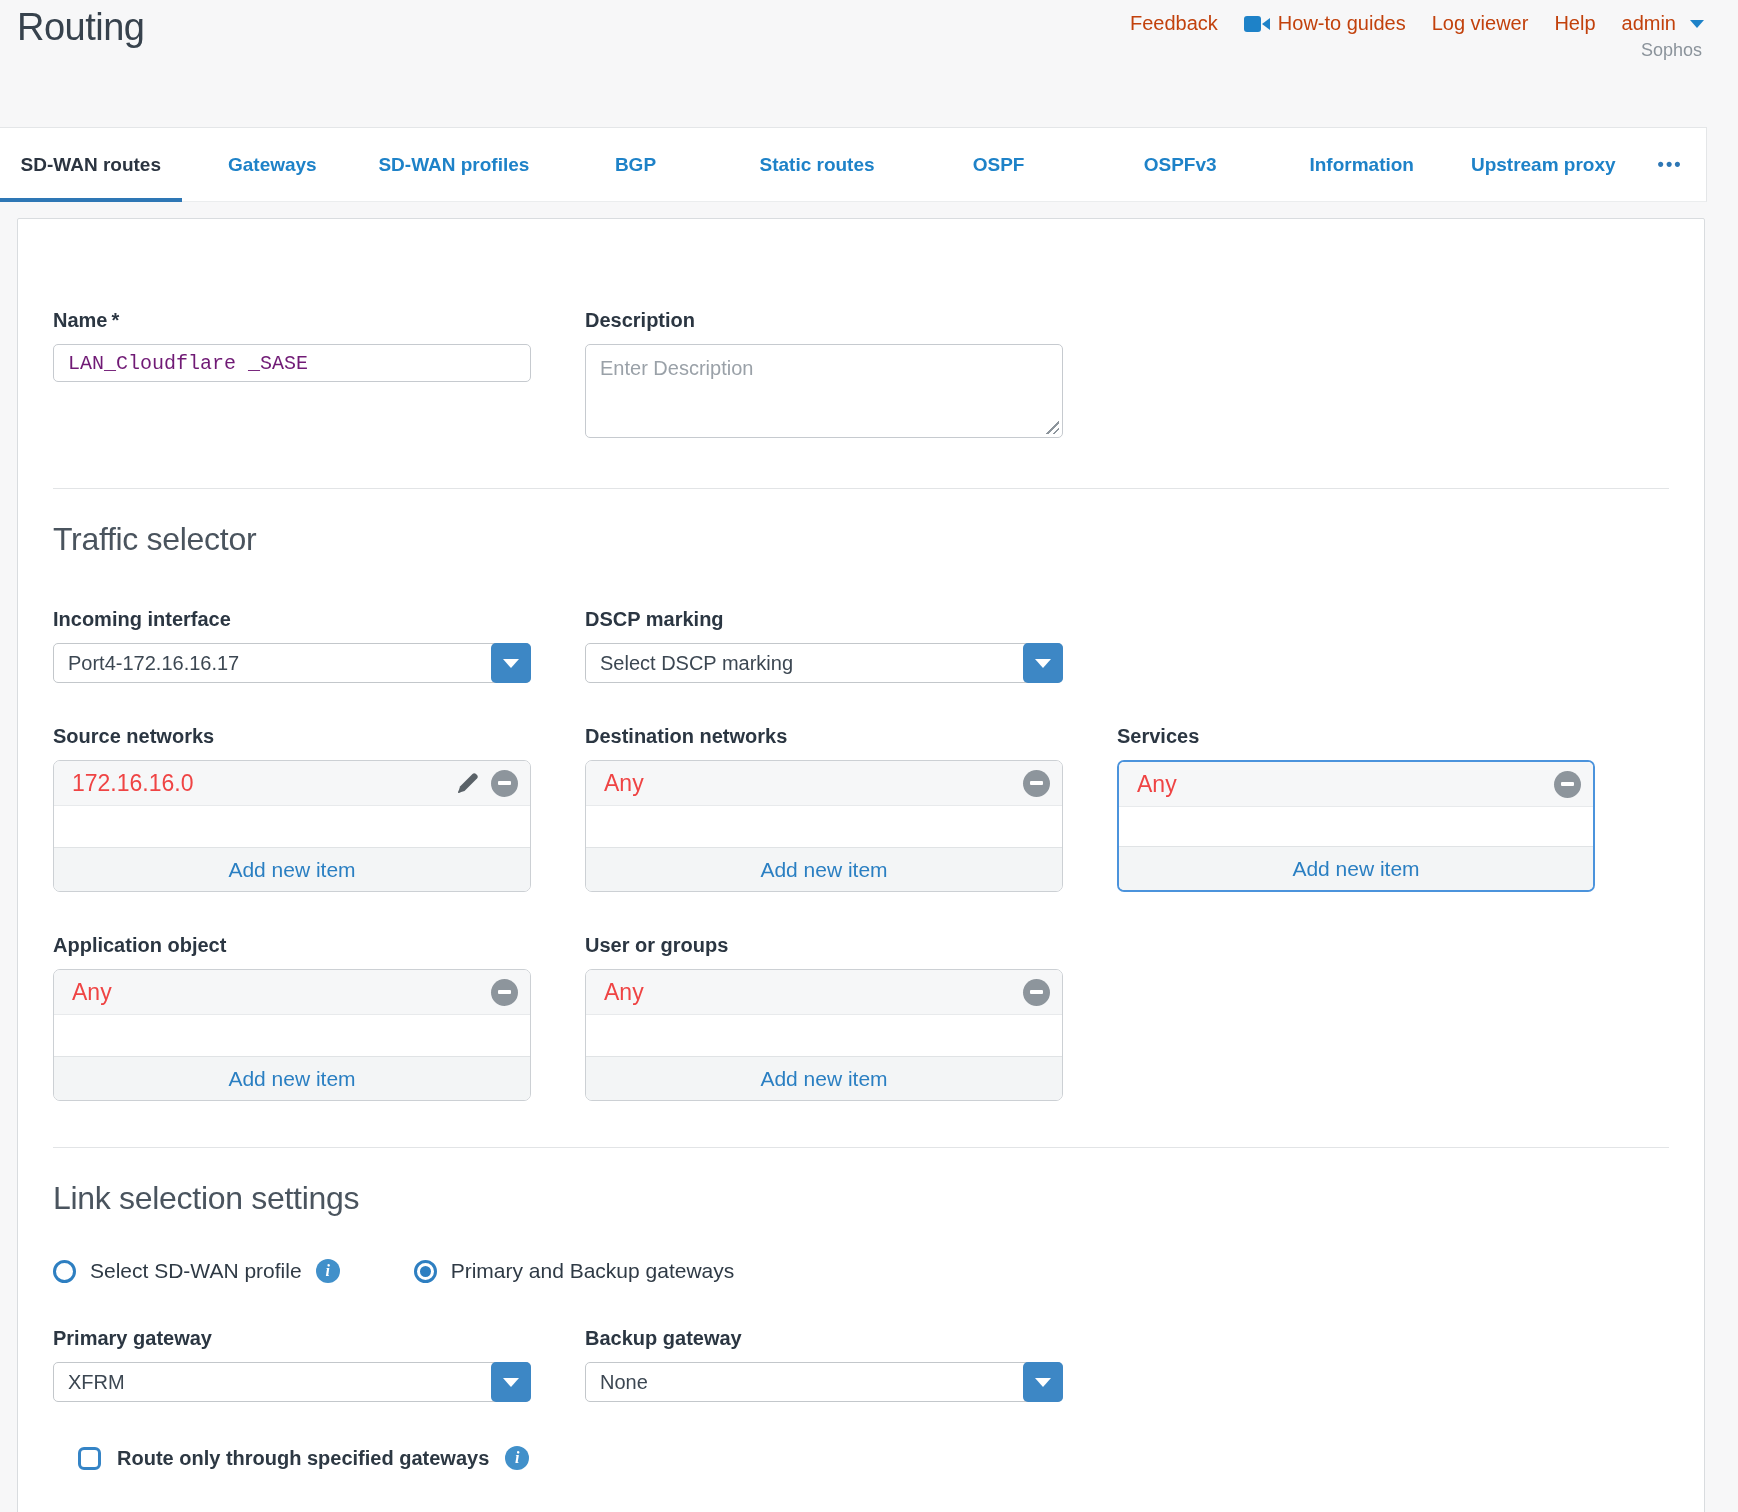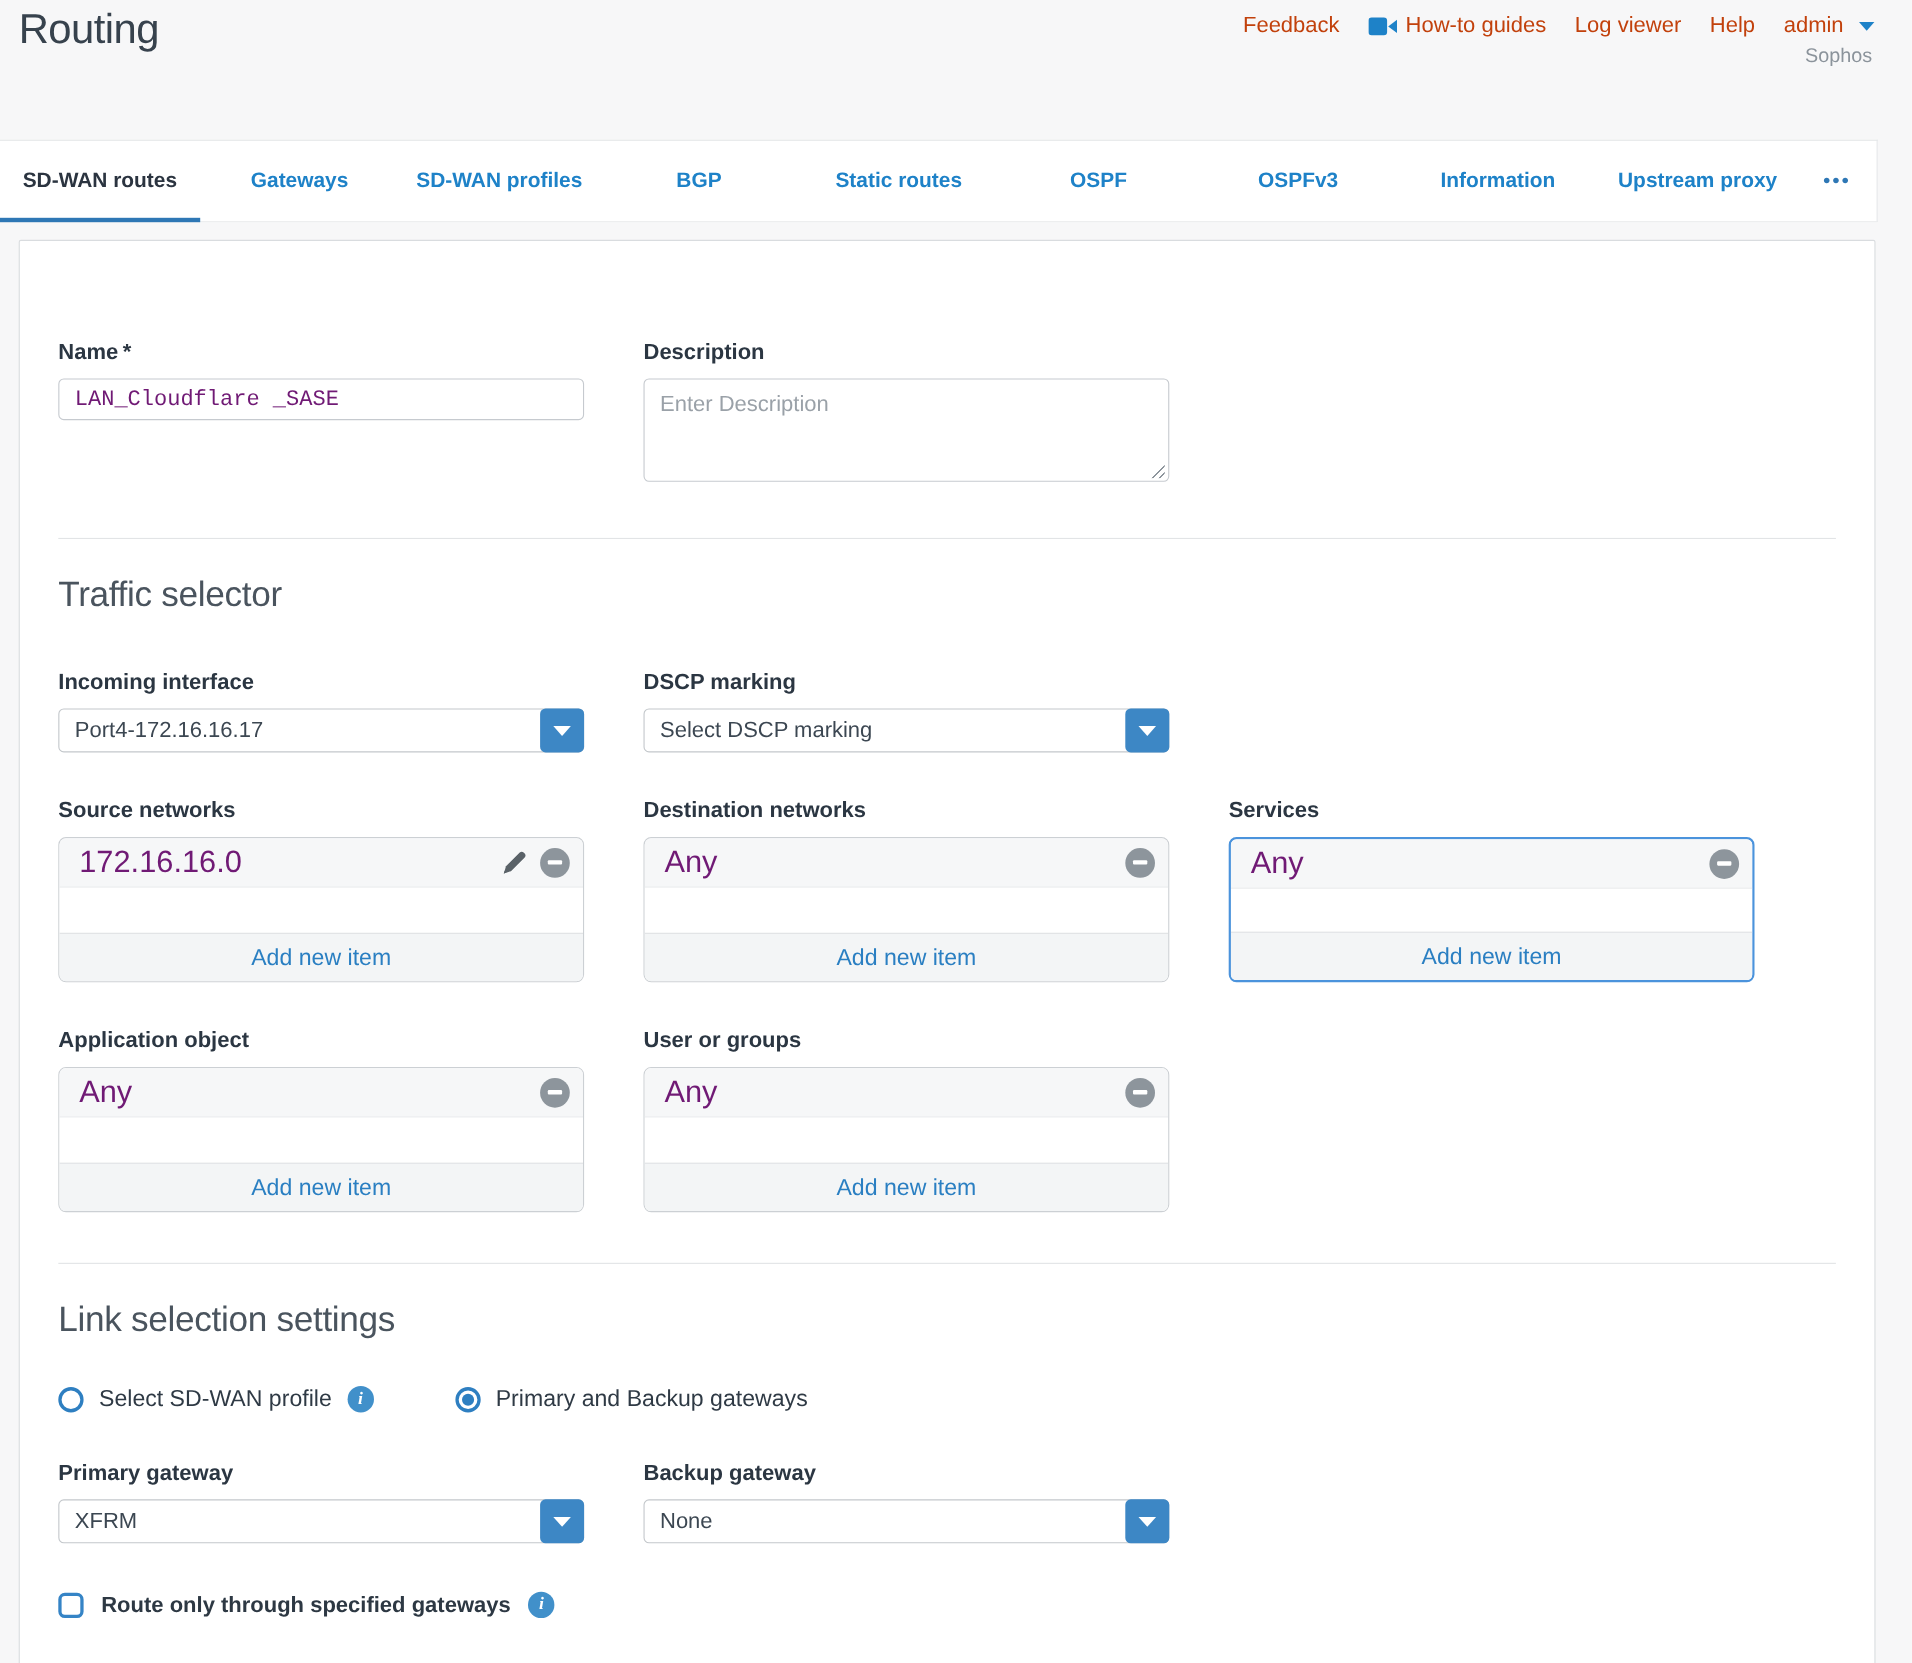--- a/index.html
+++ b/index.html
@@ -130,21 +130,21 @@
   
   .field-box {
     width: 478px; height: 132px; border: 1px solid #ccd0d4; border-radius: 7px;
     background: #fff; overflow: hidden; display: flex; flex-direction: column;
   }
   .field-box.focused { border: 2px solid #4b93dc; }
   .box-item {
     height: 45px; background: #f6f7f8; border-bottom: 1px solid #e8eaec;
     display: flex; align-items: center; padding: 0 12px 0 18px;
   }
-  .box-item .item-text { flex: 1; font-size: 28px; color: #701a75; }
+  .box-item .item-text { flex: 1; font-size: 23px; color: #ef4444; }
   .box-icons { display: flex; align-items: center; gap: 10px; }
   .pencil-icon svg { display: block; }
   .minus-icon {
     width: 27px; height: 27px; border-radius: 50%; background: #8d959c;
     display: flex; align-items: center; justify-content: center; cursor: pointer;
   }
   .minus-icon::after { content: ""; width: 13px; height: 4px; background: #fff; border-radius: 1px; }
   .box-empty { flex: 1; background: #fff; }
   .box-footer {
     height: 44px; background: #f3f5f6; border-top: 1px solid #e0e3e5;
@@ -163,21 +163,21 @@
   .radio-label { font-size: 21px; color: #2f3a45; }
   .radio-gap { width: 46px; }
   .info-icon {
     width: 24px; height: 24px; border-radius: 50%; background: #4190ca;
     color: #fff; font-size: 16px; font-weight: 700; font-style: italic;
     font-family: "Liberation Serif", serif;
     display: flex; align-items: center; justify-content: center; flex: 0 0 auto;
   }
   .row-gw { margin-top: 44px; }
 
-  .check-row { margin-top: 44px; display: flex; align-items: flex-end; gap: 16px; }
+  .check-row { margin-top: 44px; display: flex; align-items: flex-end; gap: 16px; margin-left: 25px; }
   .checkbox {
     width: 23px; height: 23px; border: 3px solid #3584c6; border-radius: 6px;
     background: #fff; cursor: pointer; flex: 0 0 auto;
   }
   .check-label { font-size: 20px; font-weight: 700; color: #2d3843; }
 </style>
 </head>
 <body>
 
 <div class="header">

